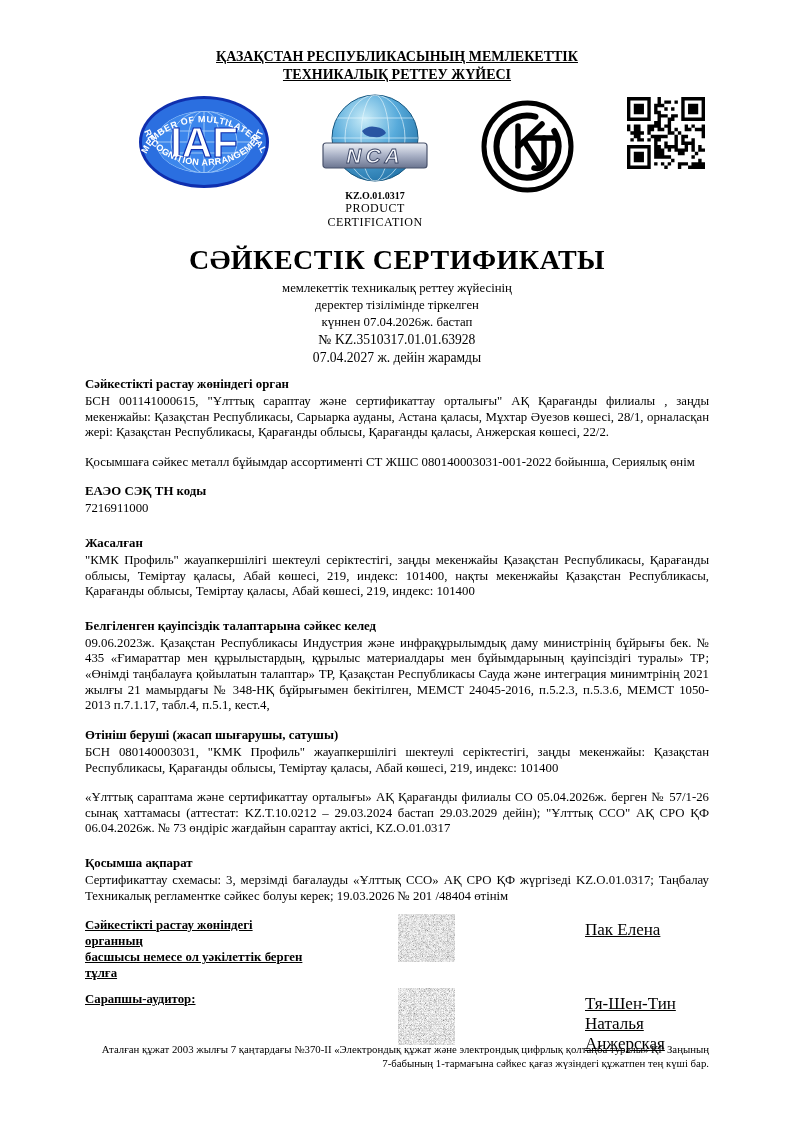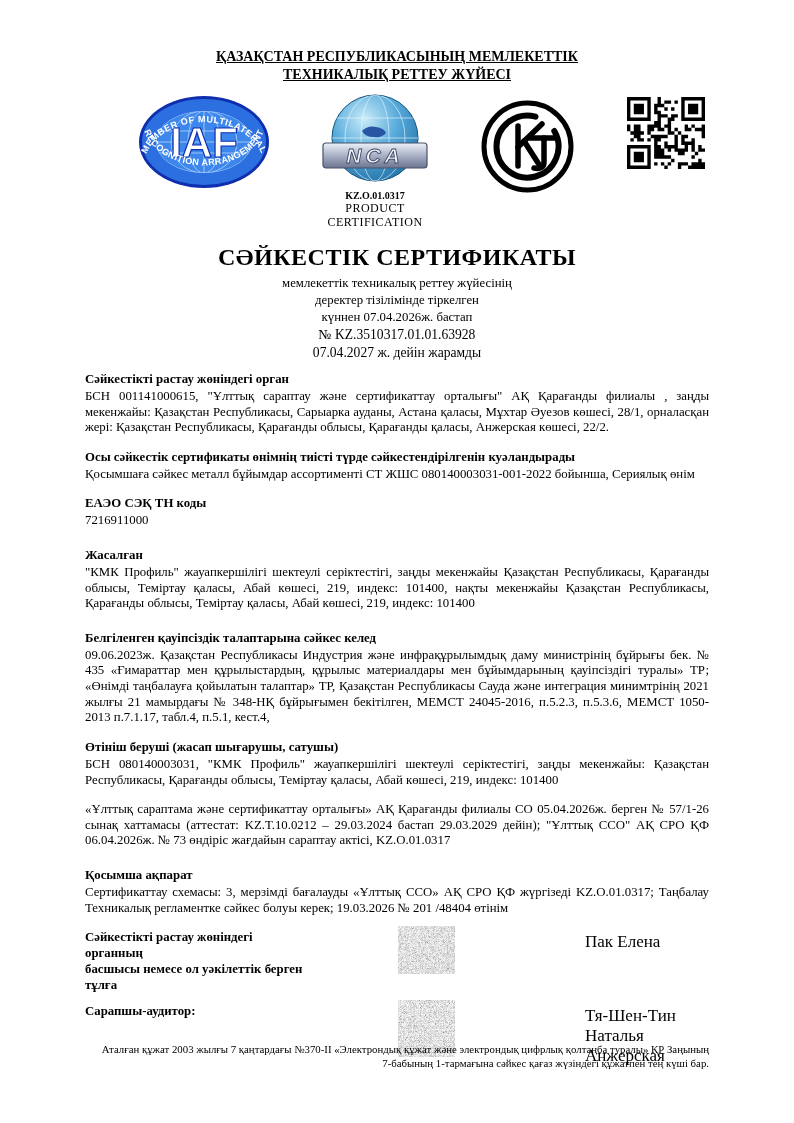--- a/index.html
+++ b/index.html
@@ -18,31 +18,31 @@
     margin-top: 12px;
     display: flex; align-items: flex-start; justify-content: space-between;
     padding-left: 53px; padding-right: 4px;
   }
   .nca-col { display: flex; flex-direction: column; align-items: center; margin-top: -2px; }
   .nca-code { font-weight: bold; font-size: 10px; margin-top: 1px; }
   .nca-caption { font-size: 12px; line-height: 1.2; letter-spacing: 0.5px; }
   .kz-mark-wrap { margin-top: 4px; }
   .qr-wrap { margin-top: 2px; }
 
-  .title { text-align: center; font-weight: bold; font-size: 24px; margin-top: 14px; letter-spacing: 0.5px; }
+  .title { text-align: center; font-weight: bold; font-size: 28px; margin-top: 14px; letter-spacing: 0.5px; }
   .subtitle { text-align: center; font-size: 12.8px; line-height: 1.33; margin-top: 4px; }
   .subtitle .big { font-size: 13.6px; }
 
   .sections { margin-top: 10px; }
   .section { margin-bottom: 14px; }
   .section h3 { margin: 10px 0 2px 0; font-size: 12.8px; font-weight: bold; }
   .section p  { margin: 0; font-size: 12.8px; line-height: 1.22; text-align: justify; }
   .sp-lg { margin-bottom: 19px; }
 
-  .sig-block { margin-top: 13px; }
+  .sig-block { margin-top: 13px; text-decoration: underline; }
   .sig-row { display: grid; grid-template-columns: 313px 187px 1fr; align-items: start; margin-bottom: 10px; }
   .sig-label { font-weight: bold; font-size: 12.8px; line-height: 1.25; white-space: pre-line; }
   .sig-name { font-size: 17px; padding-top: 2px; }
   .stamp { display: block; margin-top: -4px; }
 
   .footer {
     position: absolute; left: 91px; right: 85px; top: 1042px;
     font-size: 10.8px; line-height: 1.3; text-align: right;
   }
 </style>
@@ -154,21 +154,20 @@
     <div class="big">№ KZ.3510317.01.01.63928</div>
     <div class="big">07.04.2027 ж. дейін жарамды</div>
   </div>
 
   <div class="sections">
     <div class="section">
       <h3>Сәйкестікті растау жөніндегі орган</h3>
       <p>БСН 001141000615, "Ұлттық сараптау және сертификаттау орталығы" АҚ Қарағанды филиалы , заңды мекенжайы: Қазақстан Республикасы, Сарыарка ауданы, Астана қаласы, Мұхтар Әуезов көшесі, 28/1, орналасқан жері: Қазақстан Республикасы, Қарағанды облысы, Қарағанды қаласы, Анжерская көшесі, 22/2.</p>
     </div>
     <div class="section">
-      <h3>Осы сәйкестік сертификаты өнімнің тиісті түрде сәйкестендірілгенін куәландырады</h3>
       <p>Қосымшаға сәйкес металл бұйымдар ассортименті СТ ЖШС 080140003031-001-2022 бойынша, Сериялық өнім</p>
     </div>
     <div class="section sp-lg">
       <h3>ЕАЭО СЭҚ ТН коды</h3>
       <p>7216911000</p>
     </div>
     <div class="section sp-lg">
       <h3>Жасалған</h3>
       <p>"КМК Профиль" жауапкершілігі шектеулі серіктестігі, заңды мекенжайы Қазақстан Республикасы, Қарағанды облысы, Теміртау қаласы, Абай көшесі, 219, индекс: 101400, нақты мекенжайы Қазақстан Республикасы, Қарағанды облысы, Теміртау қаласы, Абай көшесі, 219, индекс: 101400</p>
     </div>

